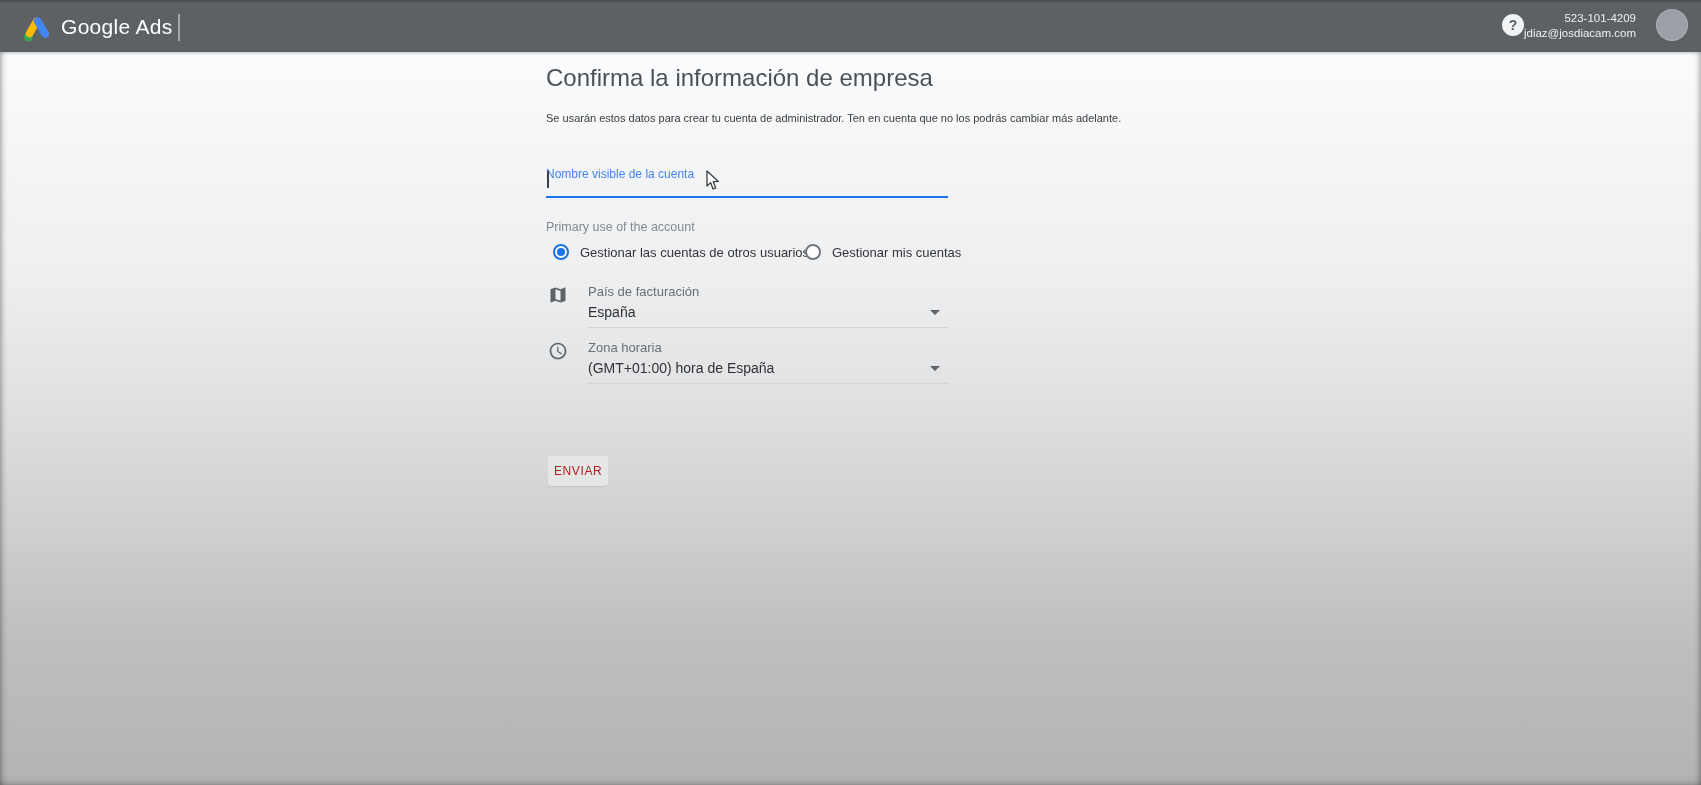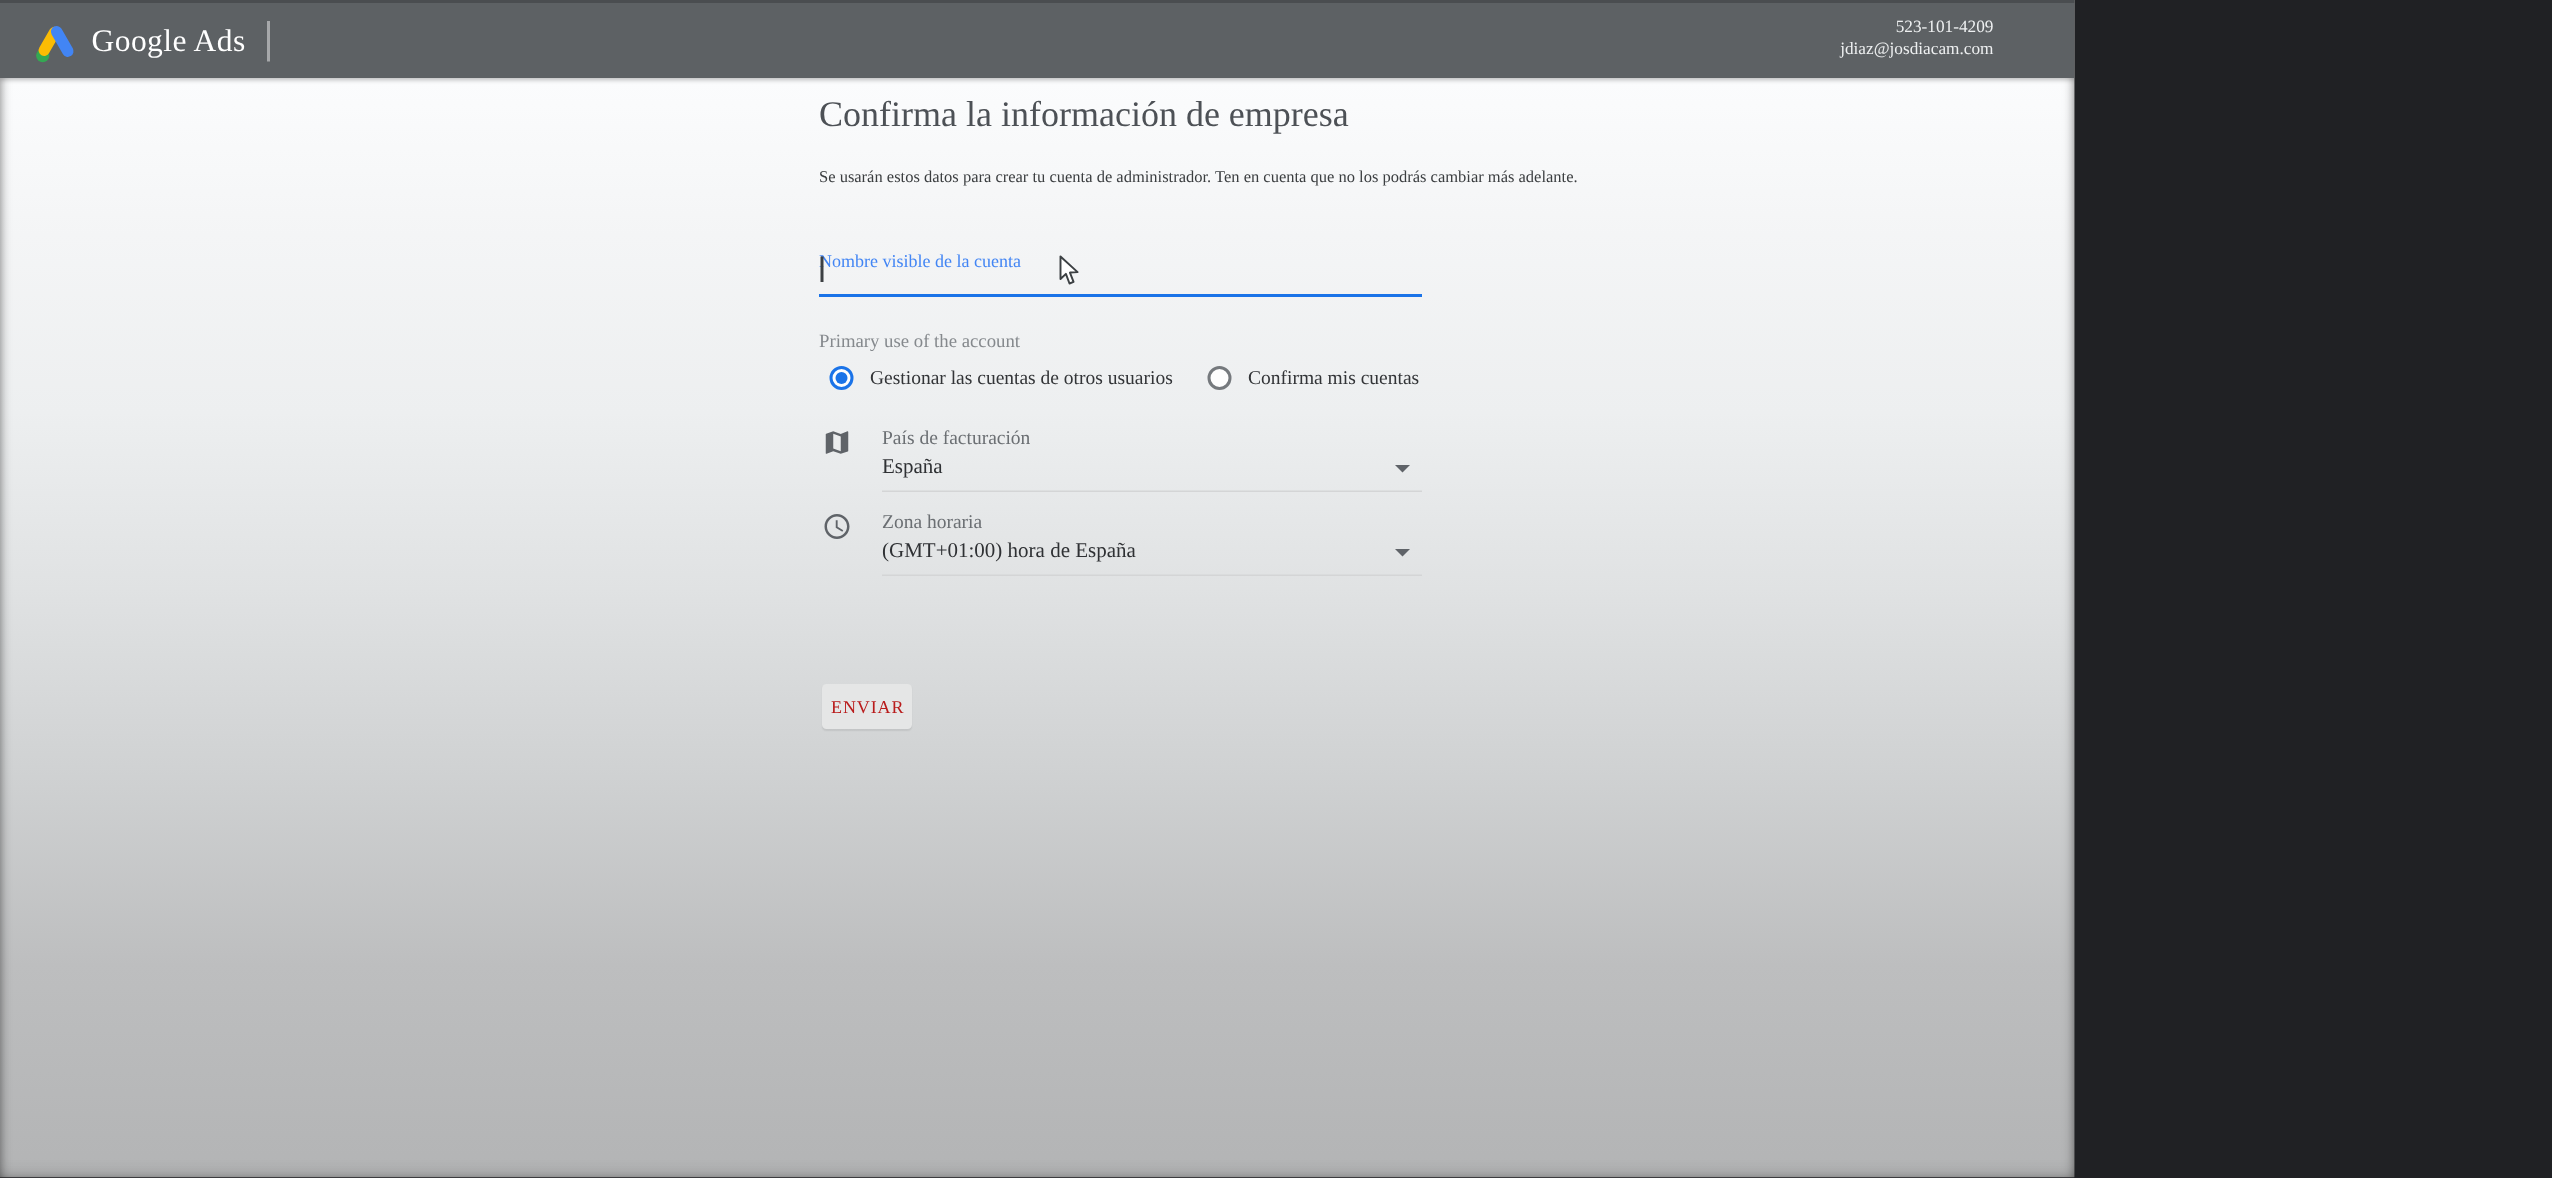--- a/index.html
+++ b/index.html
@@ -1,39 +1,39 @@
 <!DOCTYPE html>
 <html><head>
 <meta charset="utf-8">
 <style>
   html,body{margin:0;padding:0;background:#202124;}
   .screen{
-    position:relative;width:1383px;height:785px;overflow:hidden;
-    font-family:Liberation Serif, serif;
+    position:relative;width:1701px;height:785px;overflow:hidden;
+    font-family:Liberation Sans, sans-serif;
     background:linear-gradient(180deg,#fbfcfd 7%,#f4f5f6 20%,#edeff0 35%,#e0e2e3 50%,#cfd1d2 66%,#bdbebf 82%,#b3b4b5 100%);
     box-shadow:inset 5px 0 7px -5px rgba(0,0,0,.5),
                inset -5px 0 7px -5px rgba(0,0,0,.5),
                inset 0 -8px 12px -9px rgba(0,0,0,.3);
   }
   
   .appbar{
     position:absolute;left:0;top:0;width:100%;height:50px;
     background:#5d6164;border-top:2px solid #4a4d50;
     box-shadow:0 1px 3px rgba(0,0,0,.25);
   }
   .logo{position:absolute;left:22px;top:0;height:50px;display:flex;align-items:center;cursor:pointer;}
   .logo svg{width:31px;height:31px;margin-top:2px;}
   .brand{color:#ffffff;font-size:21px;font-weight:500;letter-spacing:.3px;margin-left:8px;}
   .hdr-divider{position:absolute;left:178px;top:12px;width:2px;height:27px;background:rgba(255,255,255,.45);}
   .help-btn{
     position:absolute;left:1502px;top:12px;width:22px;height:22px;border-radius:50%;
     background:#f1f3f4;color:#5b5f63;font-size:14px;font-weight:700;
     display:flex;align-items:center;justify-content:center;cursor:pointer;
   }
-  .contact{position:absolute;right:54px;top:9px;text-align:right;color:#eef0f1;line-height:15px;}
+  .contact{position:absolute;right:65px;top:9px;text-align:right;color:#eef0f1;line-height:15px;}
   .contact .phone{font-size:11.5px;}
   .contact .email{font-size:11.5px;}
   .avatar{
     position:absolute;left:1656px;top:7px;width:32px;height:32px;border-radius:50%;
     background:#9aa0a6;border:1px solid rgba(255,255,255,.18);box-sizing:border-box;cursor:pointer;
   }
   
   .page-title{position:absolute;left:546px;top:64px;margin:0;font-size:24px;font-weight:400;color:#4d5156;}
   .page-subtitle{position:absolute;left:546px;top:112px;margin:0;font-size:11px;color:#3b3e40;white-space:nowrap;}
   .acct-label{position:absolute;left:546px;top:151px;font-size:12px;color:#4285f4;margin-top:16px;}
@@ -116,21 +116,21 @@
   <div class="radio-group rg1">
     <span class="radio selected">
         <span class="dot"></span>
       </span>
     <span class="radio-label">Gestionar las cuentas de otros usuarios</span>
   </div>
   <div class="radio-group rg2">
     <span class="radio">
         <span class="dot"></span>
       </span>
-    <span class="radio-label">Confirma mis cuentas</span>
+    <span class="radio-label">Gestionar mis cuentas</span>
   </div>
 
   <div class="field-row fr1">
     <span class="field-icon">
       <svg viewBox="0 0 24 24" fill="currentColor">
           <path d="M20.5 3l-.16.03L15 5.1 9 3 3.36 4.9c-.21.07-.36.25-.36.48V20.5c0 .28.22.5.5.5l.16-.03L9 18.9l6 2.1 5.64-1.9c.21-.07.36-.25.36-.48V3.5c0-.28-.22-.5-.5-.5zM15 19l-6-2.11V5l6 2.11V19z"></path>
         </svg>
     </span>
     <span class="field-label">País de facturación</span>
     <span class="field-value">España</span>

